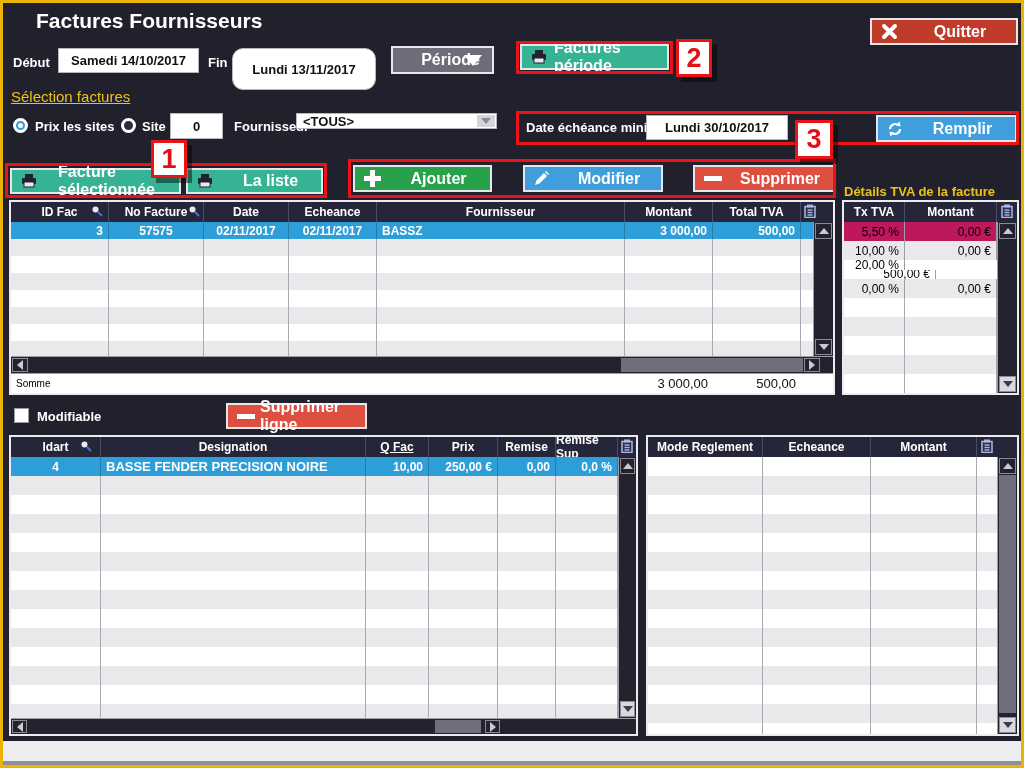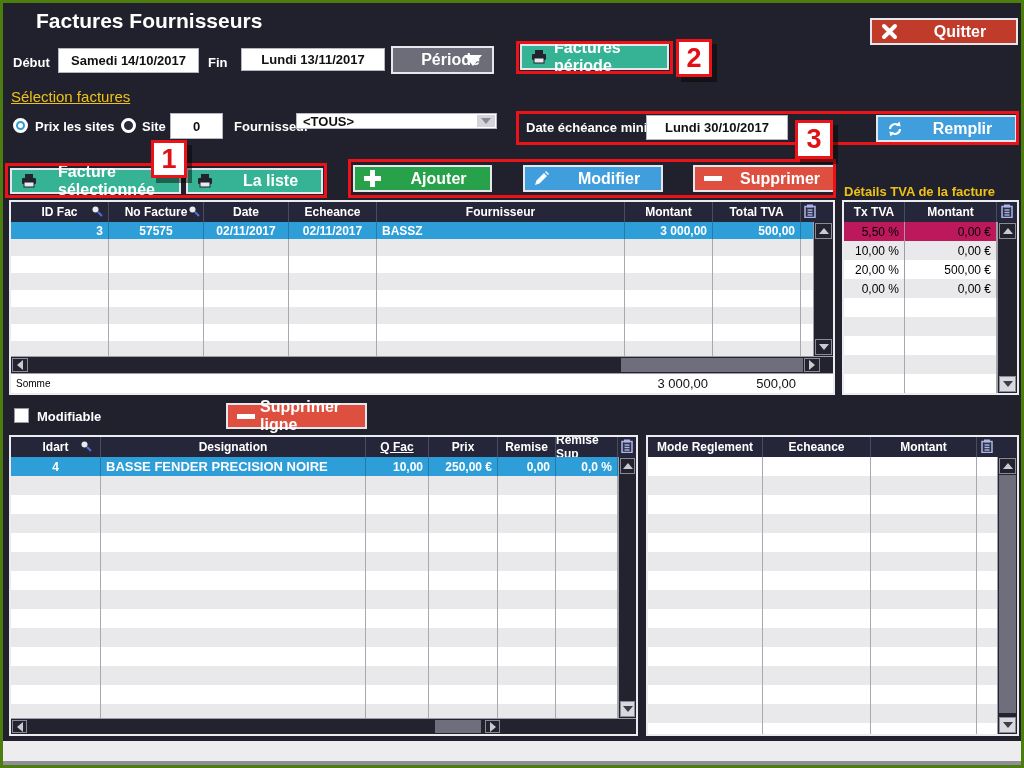--- a/index.html
+++ b/index.html
@@ -1,19 +1,19 @@
 <!DOCTYPE html>
 <html><head>
 <meta charset="utf-8">
 <style>
   * { margin:0; padding:0; box-sizing:border-box; }
   html,body { width:1024px; height:768px; background:#3a3a4a; }
   body { font-family:"Liberation Sans", sans-serif; }
   #window { position:relative; width:1024px; height:768px; background:#21212e;
-            border:3px solid #4d7c0f; overflow:hidden; }
+            border:3px solid #eab308; overflow:hidden; }
   .lbl { position:absolute; color:#fff; font-weight:bold; font-size:13px; white-space:nowrap; }
   .title { position:absolute; color:#fff; font-weight:bold; font-size:21px; }
   .gold { color:#eec215; }
   .field { position:absolute; background:#fff; border:1px solid #b6b6c0; color:#111;
            font-weight:bold; font-size:13px; display:flex; align-items:center; justify-content:center; }
   .btn { position:absolute; display:flex; align-items:center; justify-content:center;
          color:#fff; font-weight:bold; font-size:16px; border:2px solid #e6e6ec; cursor:default;padding-left:32px; }
   .btn .ic { position:absolute; left:9px; display:flex; align-items:center; }
   .teal { background:#35b394; }
   .green { background:#28a24a; }
@@ -83,21 +83,21 @@
       <svg width="17" height="17" viewBox="0 0 17 17">
           <path d="M3 3 L14 14 M14 3 L3 14" stroke="#fff" stroke-width="4" stroke-linecap="round"></path>
         </svg>
     </span>
     <span>Quitter</span>
   </div>
 
   <div class="lbl" style="left:10px; top:52px;">Début</div>
   <div class="field" style="left:55px; top:45px; width:141px; height:25px;">Samedi 14/10/2017</div>
   <div class="lbl" style="left:205px; top:52px;">Fin</div>
-  <div class="field" style="left:238px; top:45px; width:144px; height:23px;">Lundi 13/11/2017</div>
+  <div class="field" style="left:229px; top:45px; width:144px; height:42px;border-radius:11px;">Lundi 13/11/2017</div>
 
   <div class="btn gray" style="left:388px; top:43px; width:103px; height:28px;">
     <span style="margin-right:16px;">Période</span>
     <span style="position:absolute; right:10px; width:0; height:0; border-left:9px solid transparent; border-right:9px solid transparent; border-top:11px solid #fff;"></span>
   </div>
 
   <div class="redbox" style="left:513px; top:38px; width:157px; height:33px;"></div>
   <div class="btn teal" style="left:517px; top:41px; width:149px; height:26px;">
     <span class="ic">
       <svg width="16" height="14" viewBox="0 0 16 14">
@@ -346,21 +346,21 @@
     </div>
     <div class="tbody" style="height:171px;">
       <div class="trow" style="height:19px; width:172px; background:#be185d;">
         <div class="cell r" style="width:61px; font-weight:normal;">5,50 %</div>
         <div class="cell r" style="width:92px; font-weight:normal;">0,00 €</div>
       </div>
       <div class="trow" style="height:19px; width:153px; background:#e9e9eb;">
         <div class="cell r" style="width:61px; font-weight:normal;">10,00 %</div>
         <div class="cell r" style="width:92px; font-weight:normal;">0,00 €</div>
       </div>
-      <div class="trow" style="height:19px; width:153px; background:#fff;">
+      <div class="trow" style="height:19px; width:153px; background:#fff;flex-direction:column;">
         <div class="cell r" style="width:61px; font-weight:normal;">20,00 %</div>
         <div class="cell r" style="width:92px; font-weight:normal;">500,00 €</div>
       </div>
       <div class="trow" style="height:19px; width:153px; background:#e9e9eb;">
         <div class="cell r" style="width:61px; font-weight:normal;">0,00 %</div>
         <div class="cell r" style="width:92px; font-weight:normal;">0,00 €</div>
       </div>
       <div style="width:153px;">
           <div class="frow" style="height: 19px; background: rgb(255, 255, 255);">
             <div class="fcell" style="width: 61px;"></div>

